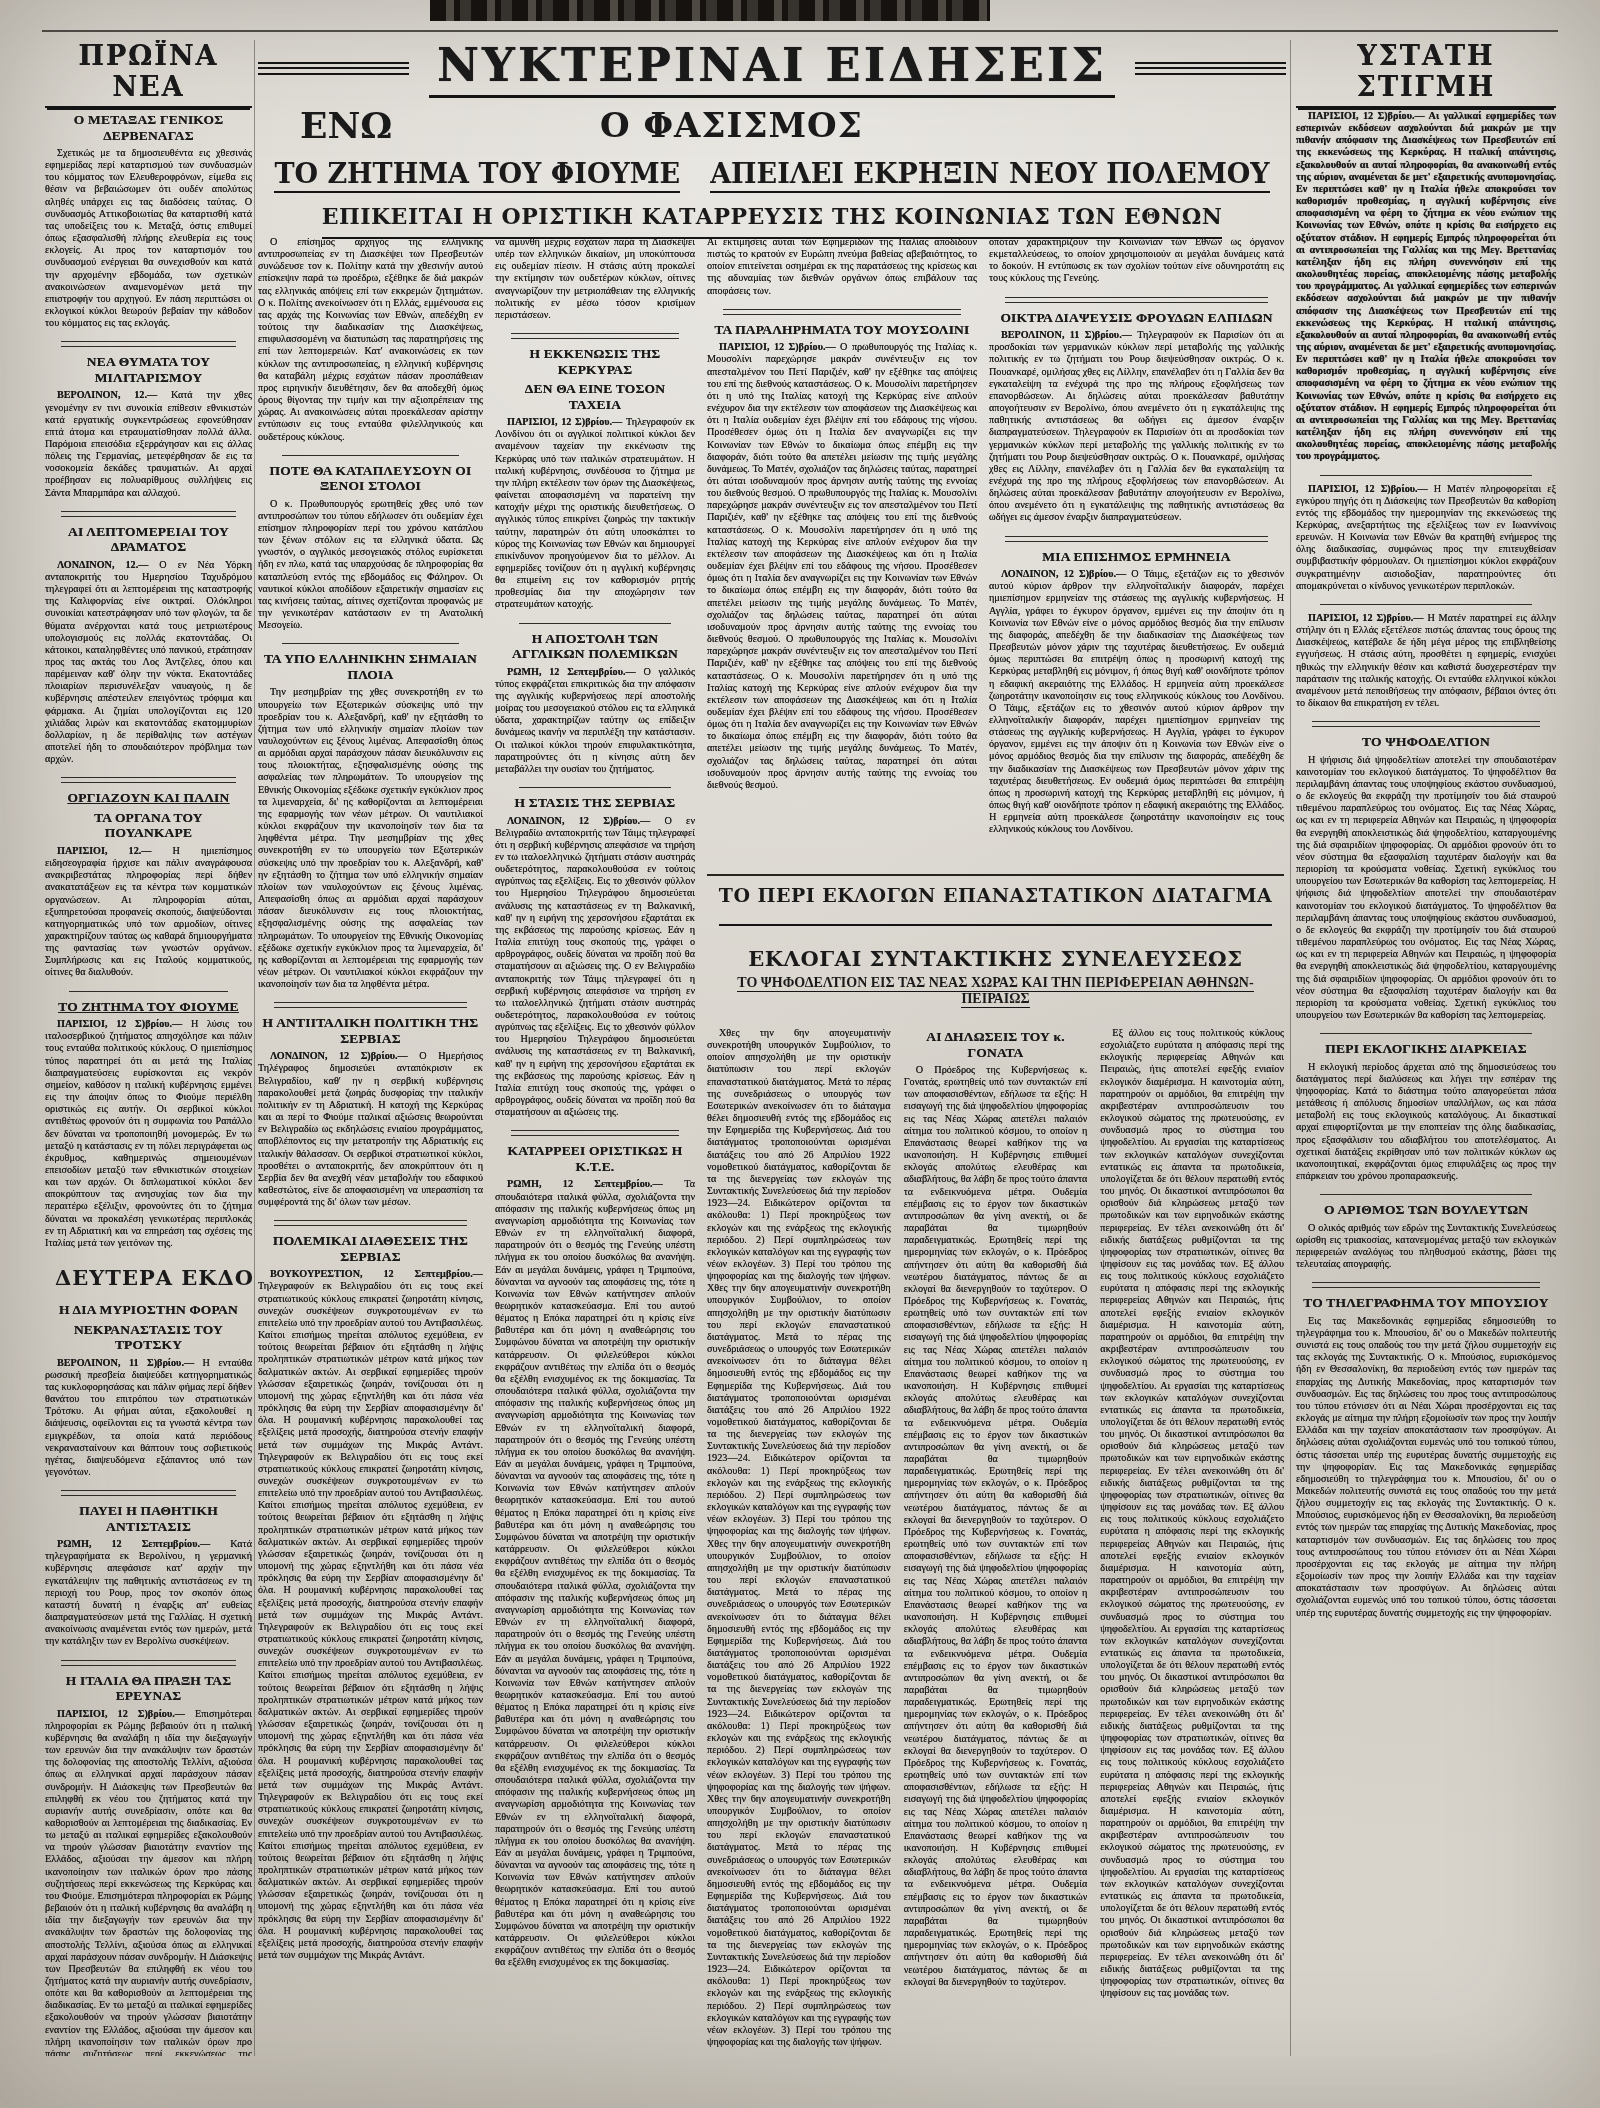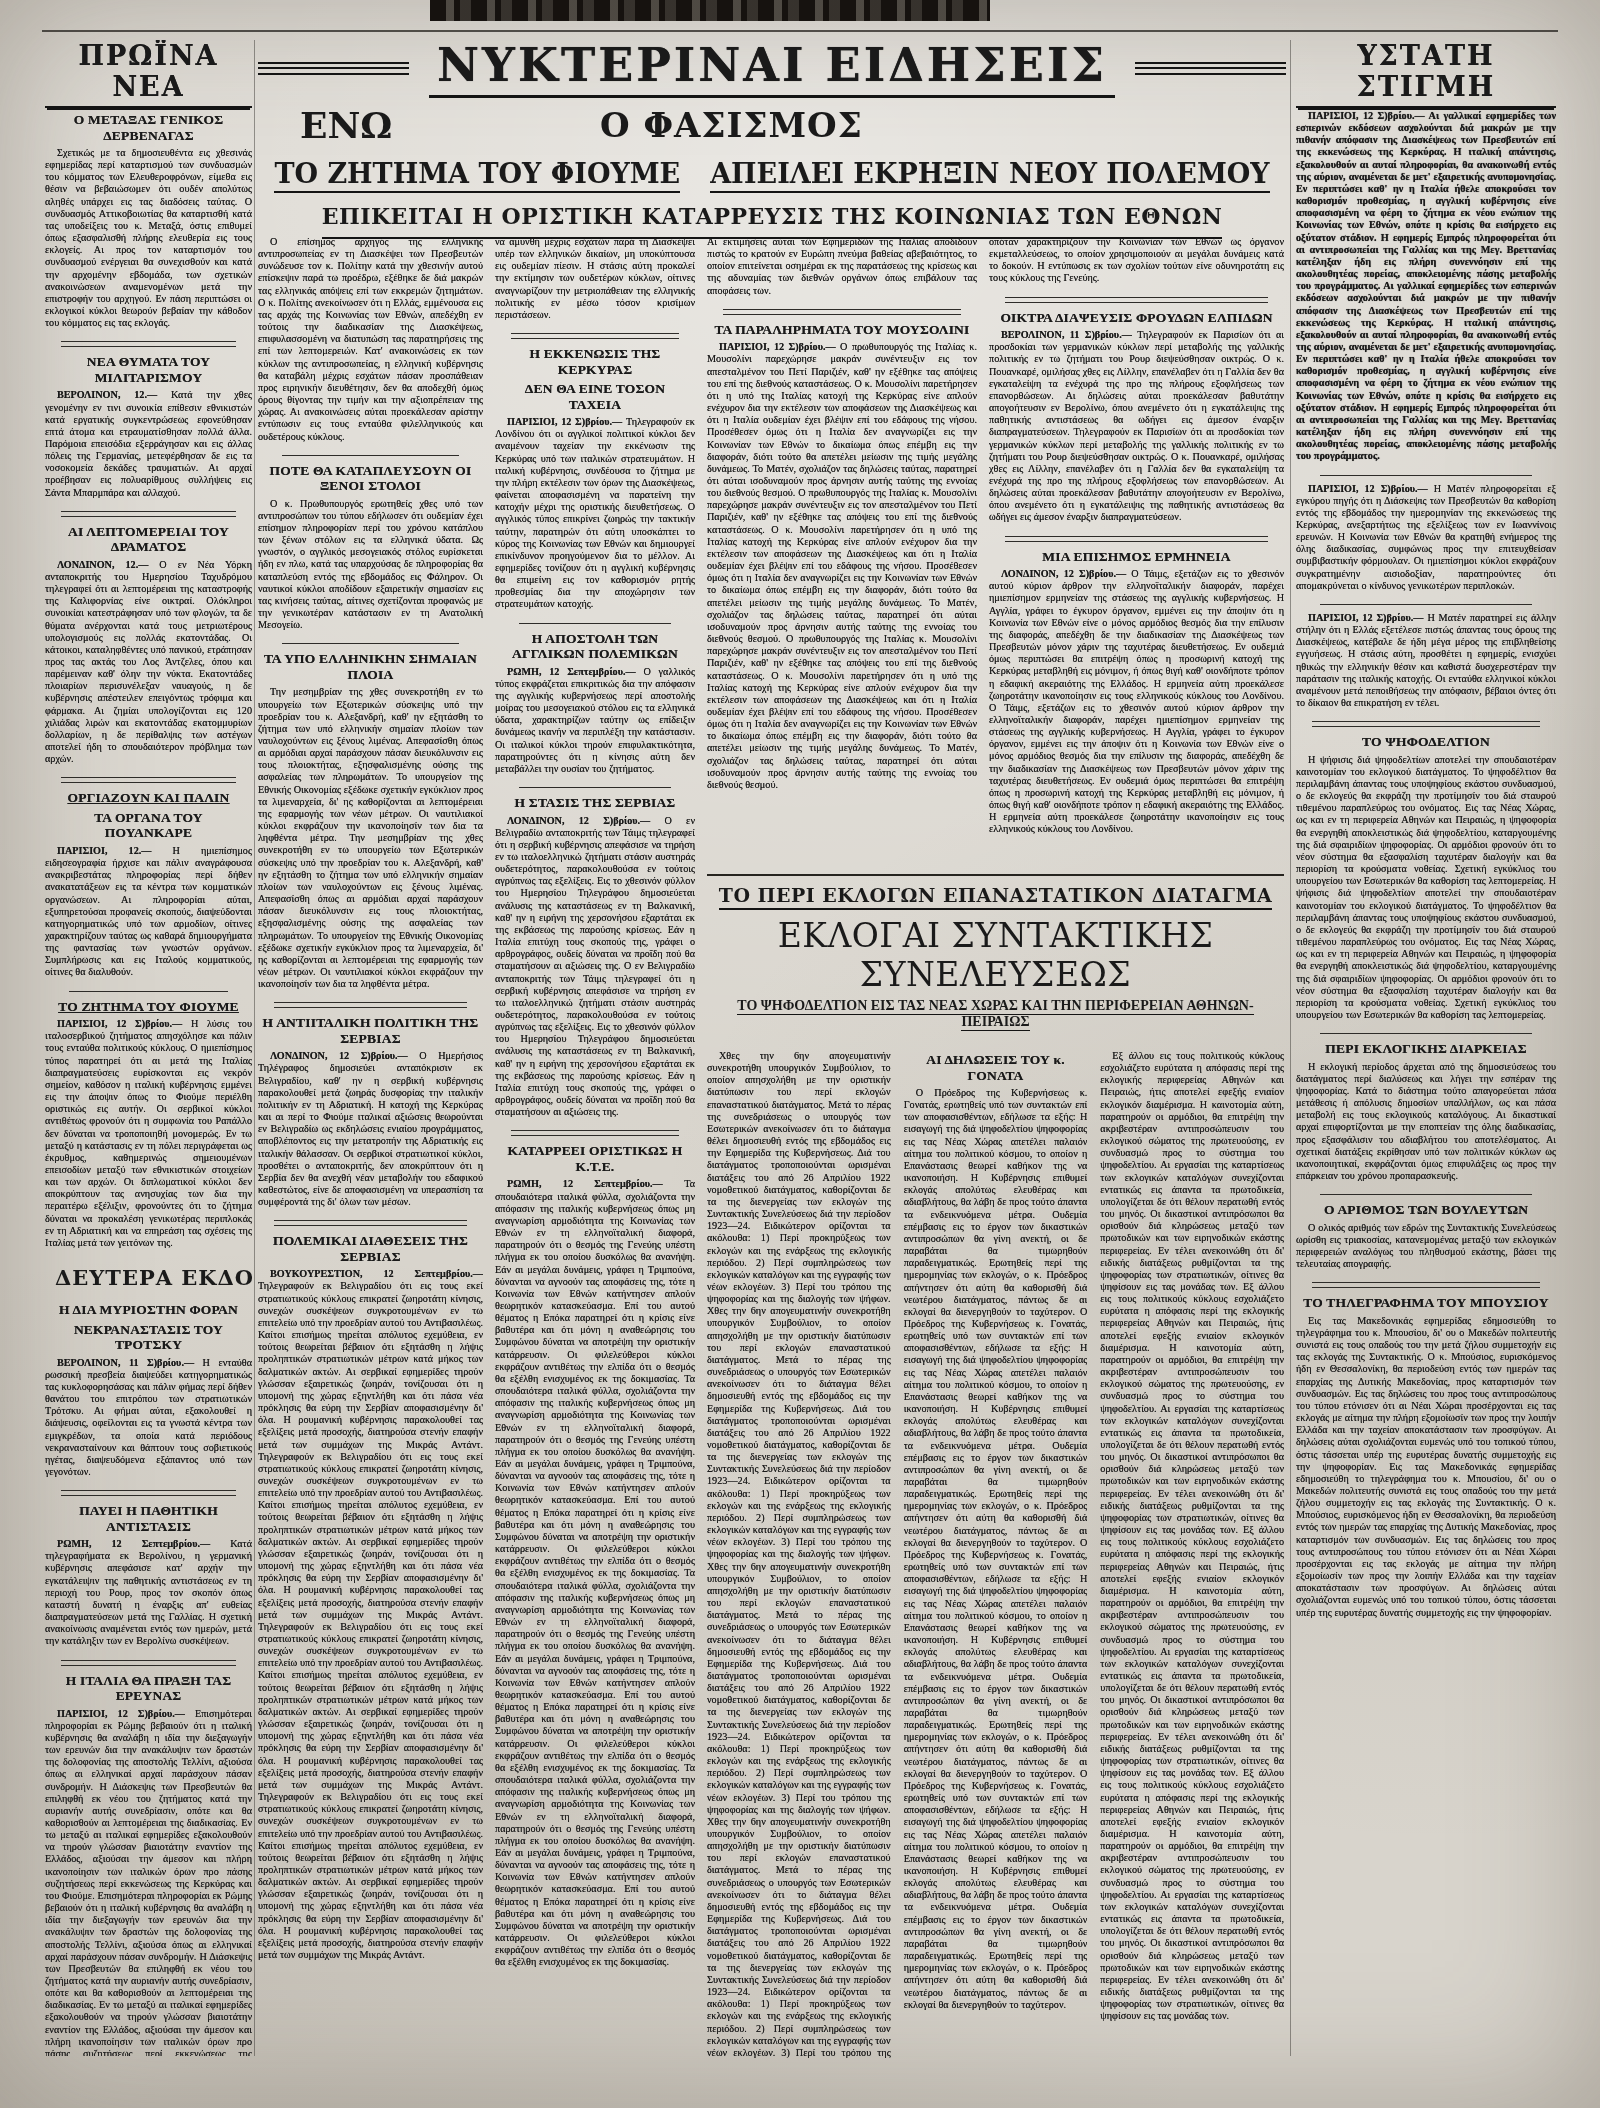--- a/index.html
+++ b/index.html
@@ -58,22 +58,22 @@
   .sep1{border-top:1px solid #2e2c29;margin:8px 24px 7px;}
   .second-ed{display:flex;align-items:center;gap:10px;margin:12px 0 10px;}
   .se-rule{flex:1;height:7px;border-top:2px solid #141414;border-bottom:2px solid #141414;}
   .se-t{font-family:"DejaVu Serif",serif;font-weight:bold;font-size:21px;letter-spacing:1px;white-space:nowrap;}
   .lead .bd{font-weight:bold;text-shadow:0 0 .7px rgba(15,15,15,.9);}
   
   .elect{position:absolute;left:707px;top:874px;width:577px;height:1182px;border-top:2px solid #26241f;
     display:flex;flex-direction:column;overflow:hidden;}
   .ehead{text-align:center;padding-top:8px;}
   .ekick{display:inline-block;font-family:"DejaVu Serif",serif;font-weight:bold;font-size:19px;
-    border-bottom:2px solid #141414;padding-bottom:2px;letter-spacing:.5px;}
-  .ehl{font-family:"DejaVu Serif",serif;font-weight:normal;font-size:33px;margin:6px 0 4px;letter-spacing:.5px;}
+    border-bottom:2px solid #141414;padding-bottom:18px;letter-spacing:.5px;}
+  .ehl{font-family:"DejaVu Serif",serif;font-weight:bold;font-size:21px;margin:20px 0 4px;letter-spacing:.5px;}
   .esub{font-weight:bold;font-size:14px;margin:0 0 6px;}
   .esub span{border-bottom:1.5px solid #141414;padding-bottom:1px;margin-top:10px;}
   .ecols{flex:1;display:flex;gap:13px;overflow:hidden;margin-top:14px;}
   .ecol{flex:1;overflow:hidden;}
 </style>
 </head>
 <body>
 
 <div id="page">
 

